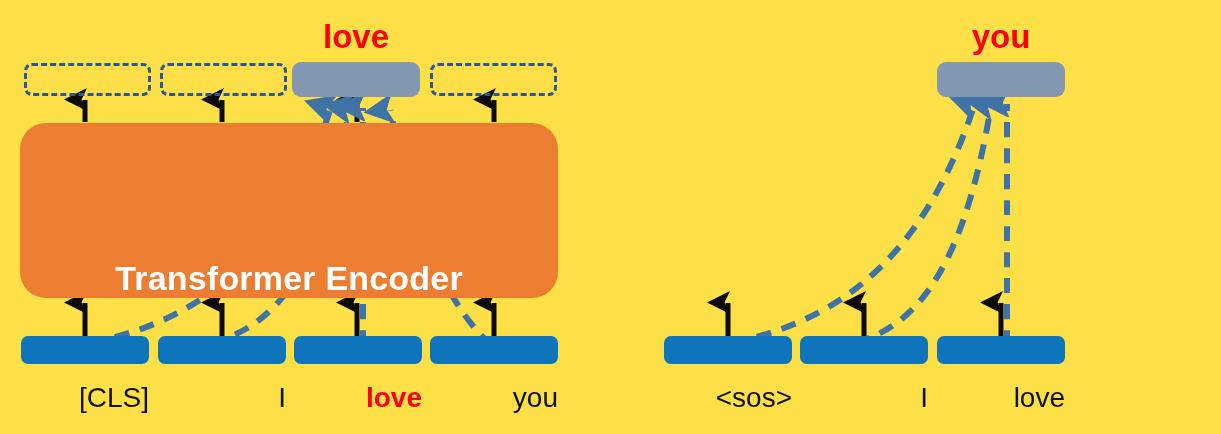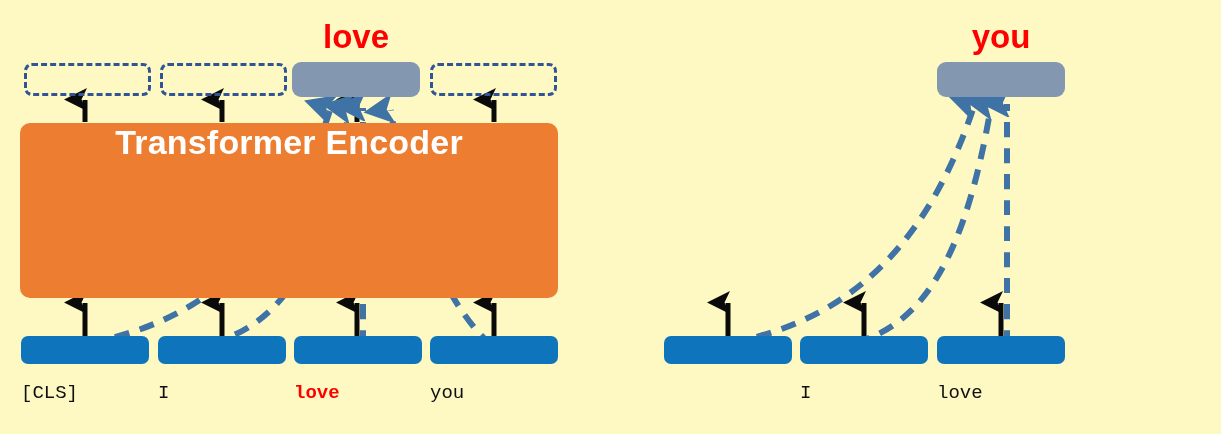--- a/index.html
+++ b/index.html
@@ -7,35 +7,35 @@
     padding: 0;
     background: #ffffff;
   }
   body {
     font-family: "Liberation Sans", sans-serif;
   }
   #canvas {
     position: relative;
     width: 1221px;
     height: 434px;
-    background: #fef9c3;
+    background: #fde047;
     overflow: hidden;
   }
   .svg-layer {
     position: absolute;
     left: 0;
     top: 0;
     width: 1221px;
     height: 434px;
   }
   .block {
     position: absolute;
-    border-radius: 10px;
+    border-radius: 26px;
     display: flex;
-    align-items: flex-start;
+    align-items: flex-end;
     justify-content: center;
   }
   .block-label {
     color: #ffffff;
     font-weight: bold;
     font-size: 34px;
     letter-spacing: 0.2px;
     font-family: "Liberation Sans", sans-serif;
     white-space: nowrap;
   }
@@ -56,24 +56,24 @@
   .out-word {
     position: absolute;
     font-size: 33px;
     font-weight: bold;
     text-align: center;
     font-family: "Liberation Sans", sans-serif;
     white-space: nowrap;
   }
   .tok-label {
     position: absolute;
-    font-size: 19px;
-    text-align: left;
+    font-size: 28px;
+    text-align: right;
     color: #101010;
-    font-family: Liberation Mono, monospace;
+    font-family: Liberation Sans, sans-serif;
     white-space: nowrap;
     font-weight: normal;
   }
   .tok-label.highlight {
     font-weight: bold;
   }
 </style>
 </head>
 <body>
 
@@ -146,16 +146,17 @@
 
   <div class="out-word" style="left:937px; top:18px; width:128px; color:#FF0000;">you</div>
 
   <div class="gray-box" style="left:937px; top:62px; width:128px; height:35px; background:#8497B0;"></div>
 
 
   <div class="token-box" style="left:664px; top:336px; width:128px; height:28px; background:#0E75BC;"></div>
   <div class="token-box" style="left:800px; top:336px; width:128px; height:28px; background:#0E75BC;"></div>
   <div class="token-box" style="left:937px; top:336px; width:128px; height:28px; background:#0E75BC;"></div>
 
+  <div class="tok-label" style="left:664px; top:382px; width:128px;">&lt;sos&gt;</div>
   <div class="tok-label" style="left:800px; top:382px; width:128px;">I</div>
   <div class="tok-label" style="left:937px; top:382px; width:128px;">love</div>
 
 </div>
 
 </body></html>

